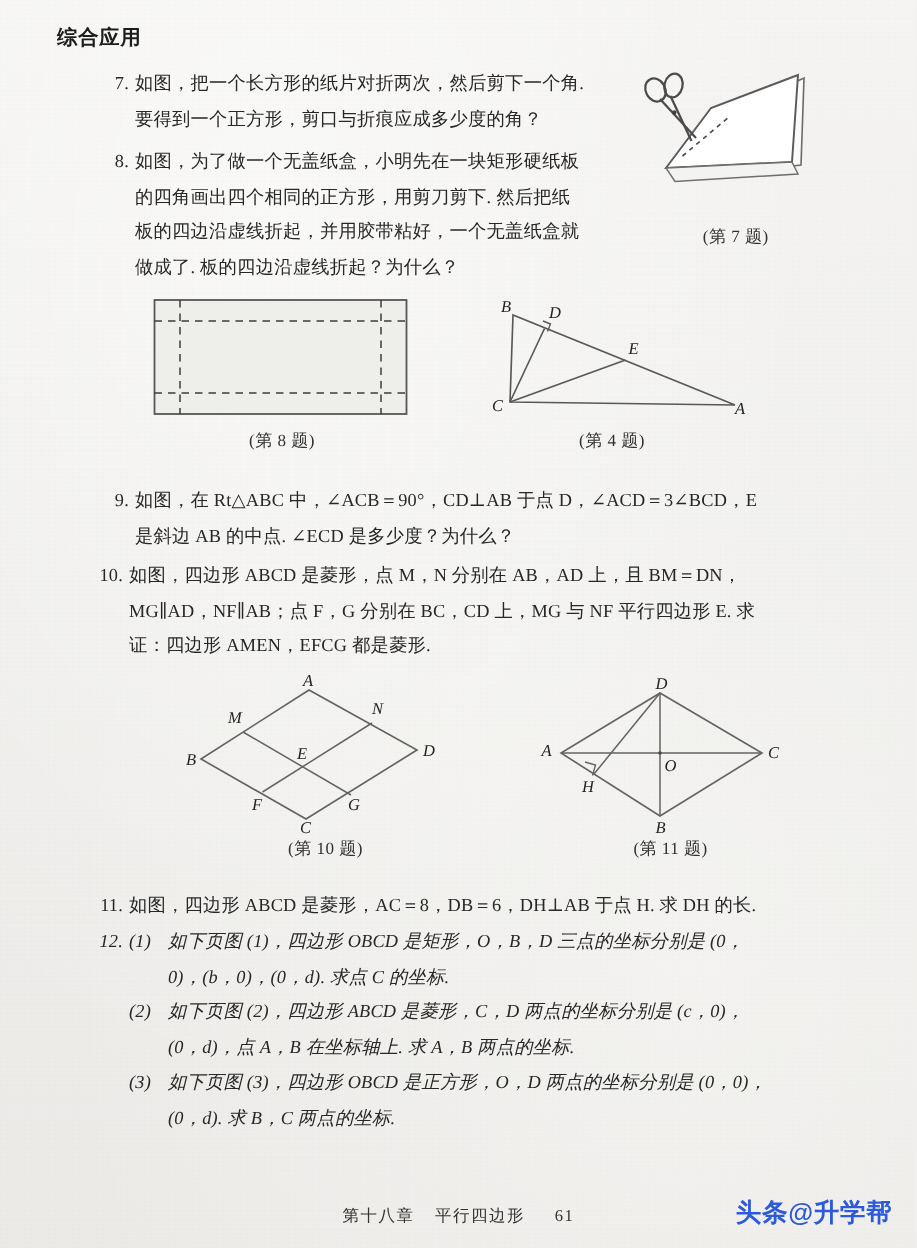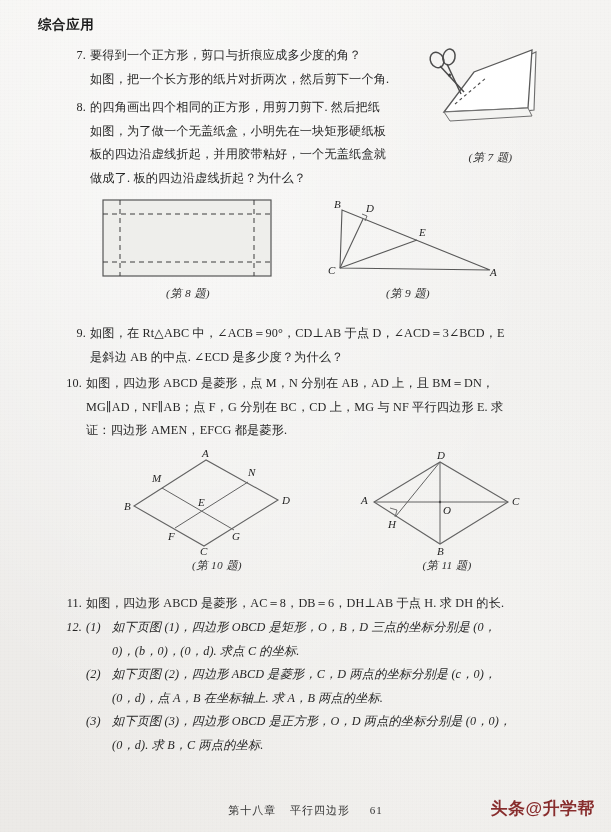--- a/index.html
+++ b/index.html
@@ -76,21 +76,20 @@
 
   
   .fig { position: absolute; }
   .fig-cap {
     position: absolute;
     width: 100%;
     text-align: center;
     font-size: 11.4px;
     color: #303030;
     letter-spacing: .3px;
-    font-style: italic;
   }
   svg { display: block; overflow: visible; }
   .lbl-txt {
     font-family: "Liberation Serif", serif;
     font-style: italic;
     font-size: 11px;
     fill: #242424;
   }
 
   
@@ -106,50 +105,50 @@
   }
   .footer .chap { margin-right: 10px; }
   .footer .pg { margin-left: 16px; }
   .watermark {
     position: absolute;
     right: 16px;
     bottom: 12px;
     font-family: "Liberation Sans", "DejaVu Sans", sans-serif;
     font-weight: bold;
     font-size: 17px;
-    color: #7f1d1d;
+    color: #1d4ed8;
     opacity: .92;
     letter-spacing: .5px;
     text-shadow: 0 0 1px rgba(255,255,255,.8);
     margin-top: 35px;
   }
 </style>
 </head>
 <body>
 
 <div class="page"></div>
 <div class="grain"></div>
 
 <div class="content">
 
   <div class="section-title">综合应用</div>
 
   <div class="prob" style="left:60px; top:44px; width:340px;">
     <span class="num">7.</span>
     <span class="body">
+      <span class="ln">如图，把一个长方形的纸片对折两次，然后剪下一个角.</span>
       <span class="ln">要得到一个正方形，剪口与折痕应成多少度的角？</span>
-      <span class="ln">如图，把一个长方形的纸片对折两次，然后剪下一个角.</span>
     </span>
   </div>
 
   <div class="prob" style="left:60px; top:96px; width:345px;">
     <span class="num">8.</span>
     <span class="body">
+      <span class="ln">如图，为了做一个无盖纸盒，小明先在一块矩形硬纸板</span>
       <span class="ln">的四角画出四个相同的正方形，用剪刀剪下. 然后把纸</span>
-      <span class="ln">如图，为了做一个无盖纸盒，小明先在一块矩形硬纸板</span>
       <span class="ln">板的四边沿虚线折起，并用胶带粘好，一个无盖纸盒就</span>
       <span class="ln">做成了. 板的四边沿虚线折起？为什么？</span>
     </span>
   </div>
 
   <div class="fig" style="left:408px; top:42px; width:165px; height:125px;">
     <svg width="165" height="105" viewBox="0 0 165 105">
 
       <path d="M44 77 L72 36 L128 10 L126 68 Z" fill="#fbfbfa" stroke="#6d6d6d" stroke-width="1.1"></path>
 
@@ -189,21 +188,21 @@
 
       <line x1="22" y1="72" x2="99" y2="44" stroke="#585858" stroke-width="1.1"></line>
 
       <path d="M44 18 L49 20 L47 25" fill="none" stroke="#585858" stroke-width=".9"></path>
       <text class="lbl-txt" x="16" y="12">B</text>
       <text class="lbl-txt" x="48" y="16">D</text>
       <text class="lbl-txt" x="101" y="40">E</text>
       <text class="lbl-txt" x="10" y="78">C</text>
       <text class="lbl-txt" x="172" y="80">A</text>
     </svg>
-    <div class="fig-cap" style="top:90px;">(第 9 题)</div>
+    <div class="fig-cap" style="top:90px;">(第 4 题)</div>
   </div>
 
   <div class="prob" style="left:60px; top:322px; width:500px;">
     <span class="num">9.</span>
     <span class="body">
       <span class="ln">如图，在 Rt△ABC 中，∠ACB＝90°，CD⊥AB 于点 D，∠ACD＝3∠BCD，E</span>
       <span class="ln">是斜边 AB 的中点. ∠ECD 是多少度？为什么？</span>
     </span>
   </div>
 

